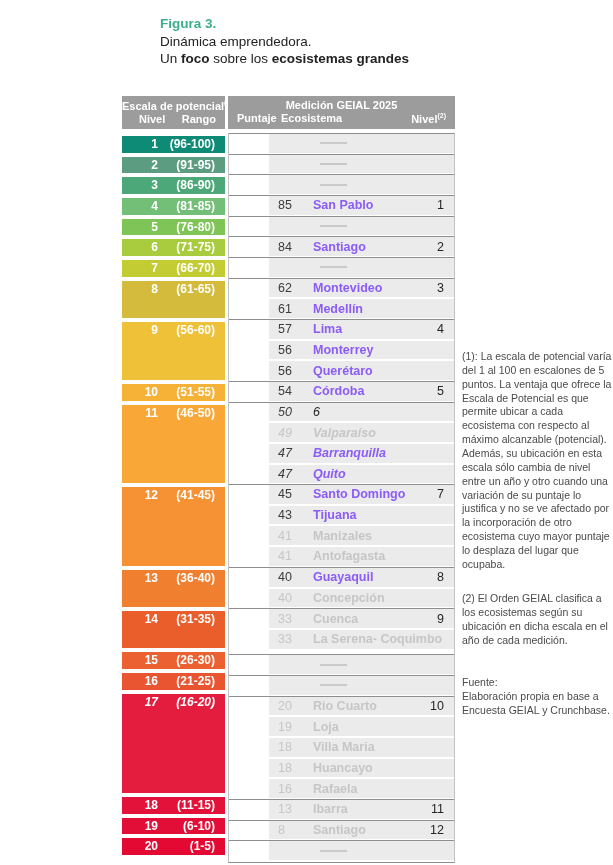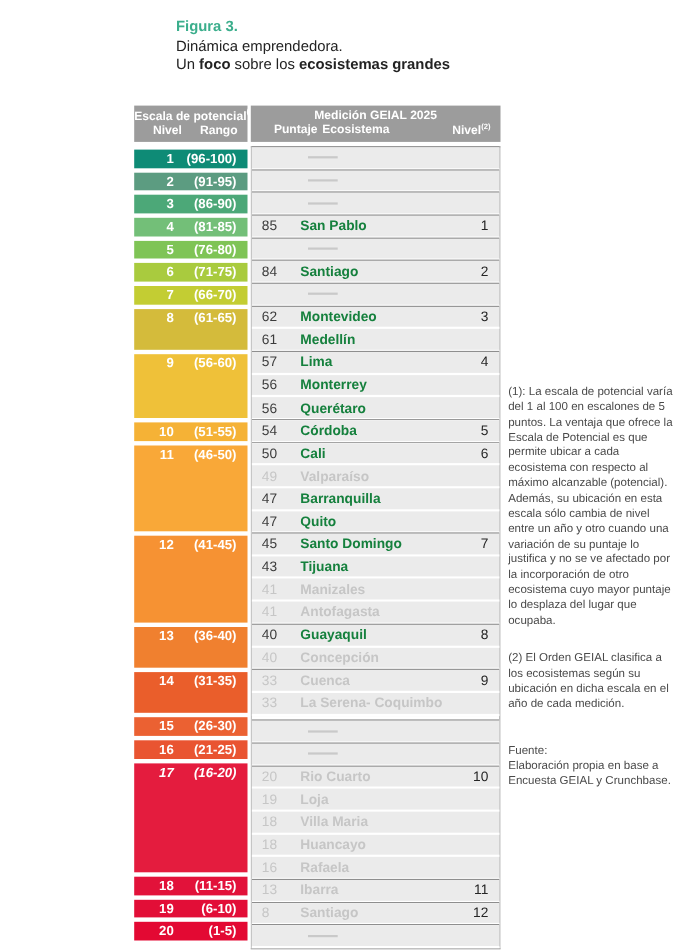--- a/index.html
+++ b/index.html
@@ -12,41 +12,41 @@
 
   
   .hdr{position:absolute;top:96px;height:33px;background:#9C9C9C;color:#fff;
        font-size:11px;font-weight:700;box-sizing:border-box;}
   .hdr-left{left:122px;width:103px;}
   .hdr-right{left:228px;width:227px;}
   .hdr .l1{text-align:center;padding-top:3px;white-space:nowrap;}
   .hdr sup{font-size:7px;}
   .hdr-left .l2{display:flex;justify-content:space-between;padding:1px 9px 0 17px;}
   .hdr-right .l2{display:flex;align-items:center;padding:1px 0 0 0;}
-  .hdr-right .l2 .h-punt{width:44px;padding-left:21px;}
+  .hdr-right .l2 .h-punt{width:44px;padding-left:9px;}
   .hdr-right .l2 .h-eco{flex:1;}
   .hdr-right .l2 .h-niv{padding-right:9px;}
 
   
   #scale-col{position:absolute;left:122px;top:134px;width:103px;}
   .scale-cell{box-sizing:border-box;padding:2px 0;}
   .scale-box{height:100%;box-sizing:border-box;display:flex;align-items:flex-start;
              color:#fff;font-size:12px;font-weight:700;padding:0 10px 0 0;}
   .s-nivel{display:inline-block;width:36px;text-align:right;line-height:16.6px;}
   .s-rango{flex:1;text-align:right;line-height:16.6px;}
 
   
   #table-col{position:absolute;left:228px;top:133px;width:227px;box-sizing:border-box;
              border-top:1px solid #8E8E8E;border-bottom:1px solid #8E8E8E;
              border-left:1px solid #C2C2C2;border-right:1px solid #C2C2C2;}
   .tgroup{box-shadow:0 -1px 0 0 #8E8E8E;}
   .trow{display:flex;align-items:center;background:#EBEBEB;box-sizing:border-box;
-        border-bottom:2px solid #fff;font-size:12.5px;color:#2E2E2E;}
+        border-bottom:2px solid #fff;font-size:12.5px;color:#2E2E2E;margin-left:40px;}
   .puntaje{width:44px;padding-left:9px;box-sizing:border-box;color:#3C3C3C;}
-  .eco{flex:1;font-weight:700;color:#15803d;white-space:nowrap;overflow:hidden;}
+  .eco{flex:1;font-weight:700;color:#8b5cf6;white-space:nowrap;overflow:hidden;}
   .nivel{padding-right:10px;color:#252525;}
   .dim{color:#C6C6C6 !important;}
   .dash{display:inline-block;width:27px;height:2px;background:#C9C9C9;margin-left:51px;}
 
   
   .fnote{position:absolute;left:462px;width:152px;font-size:10.5px;line-height:1.32;color:#4A4A4A;}
   .fn1{top:350px;}
   .fn2{top:592px;}
   .fnsrc{top:676px;}
 </style>
@@ -270,24 +270,23 @@
           <span class="nivel"></span>
         </div>
       </div>
       <div class="tgroup" style="height: 20.66px;">
         <div class="trow" style="height: 20.66px;">
           <span class="puntaje">54</span>
           <span class="eco">Córdoba</span>
           <span class="nivel">5</span>
         </div>
       </div>
-      <div class="tgroup" style="height: 82.64px;">
+      <div class="tgroup" style="height: 82.64px; font-style: italic;">
         <div class="trow" style="height: 20.66px;">
           <span class="puntaje">50</span>
-          <span class="eco">Cali</span>
           <span class="nivel">6</span>
         </div>
         <div class="trow" style="height: 20.66px;">
           <span class="puntaje dim">49</span>
           <span class="eco dim">Valparaíso</span>
           <span class="nivel"></span>
         </div>
         <div class="trow" style="height: 20.66px;">
           <span class="puntaje">47</span>
           <span class="eco">Barranquilla</span>

